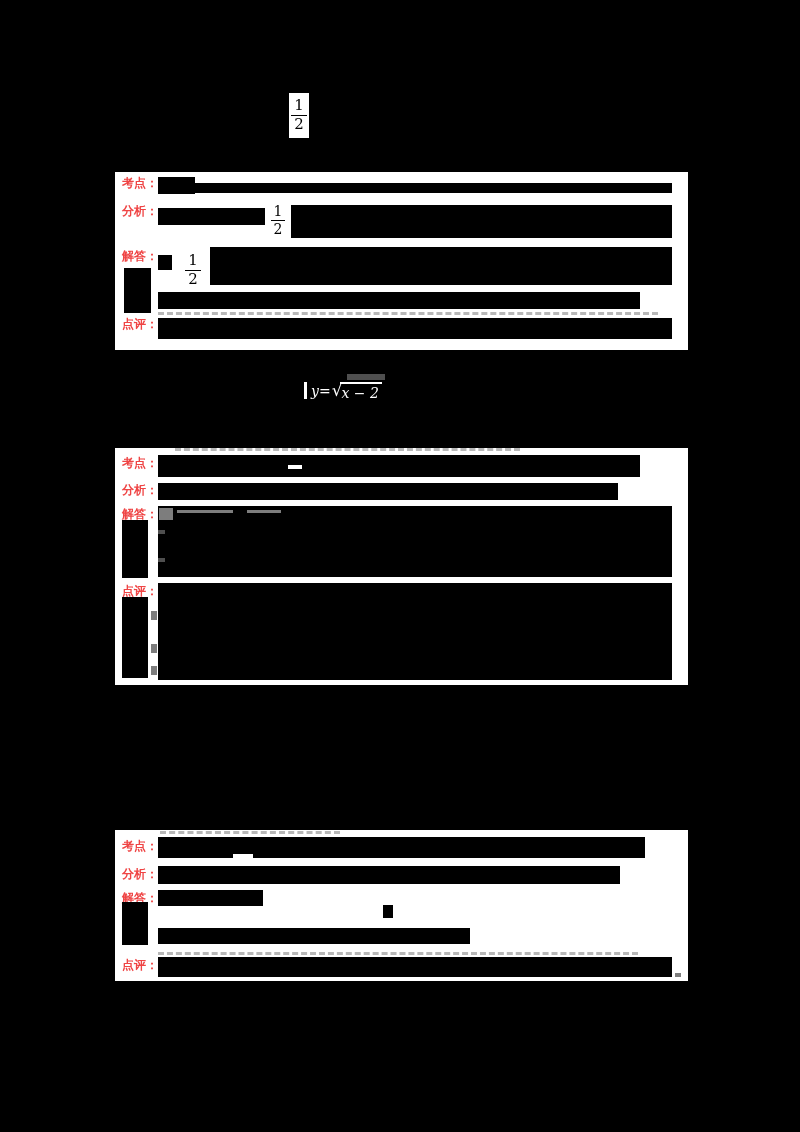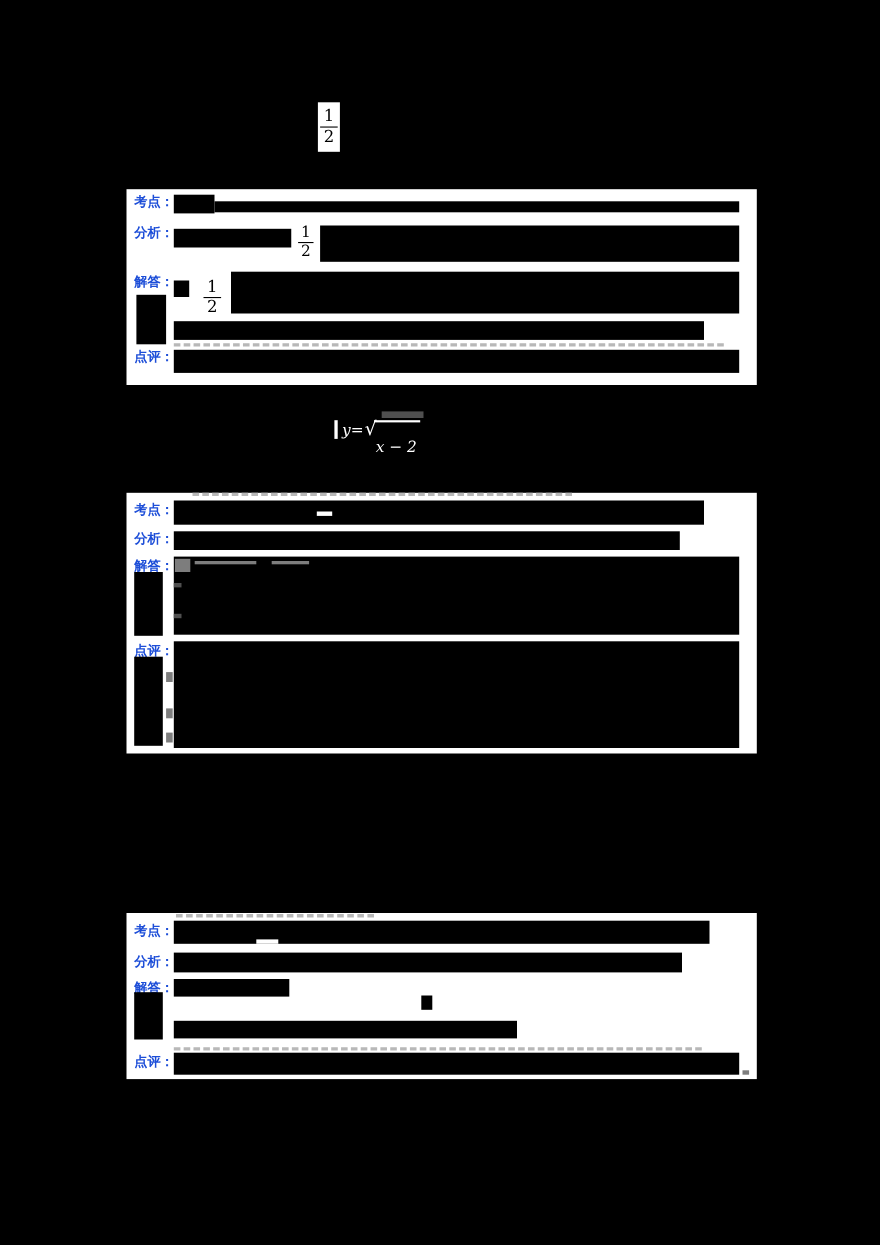--- a/index.html
+++ b/index.html
@@ -1,39 +1,39 @@
 <!DOCTYPE html>
 <html><head>
 <meta charset="utf-8">
 <style>
   html,body{margin:0;padding:0;}
   body{width:800px;height:1132px;background:#000;overflow:hidden;
        font-family:"DejaVu Sans",sans-serif;}
   .page{position:relative;width:800px;height:1132px;background:#000;}
   .abs{position:absolute;}
   .tbl{position:absolute;background:#fff;}
-  .lbl{position:absolute;color:#1d4ed8;font-weight:bold;font-size:12px;
+  .lbl{position:absolute;color:#ef4444;font-weight:bold;font-size:12px;
        line-height:15px;white-space:nowrap;font-family:"DejaVu Sans",sans-serif;}
   .bar{position:absolute;background:#000;}
   .gmark{position:absolute;background:#7d7d7d;}
   .gmark2{position:absolute;background:#4f4f4f;}
   .dash{position:absolute;height:0;border-top:3px dashed #b8b8b8;}
   .wline{position:absolute;background:#fff;}
   .frac{display:inline-flex;flex-direction:column;align-items:center;
         line-height:1.05;font-family:"DejaVu Serif",serif;color:#000;}
   .frac .num{padding:0 3px 1px;border-bottom:1px solid #000;}
   .frac .den{padding-top:1px;}
   .fracbox{position:absolute;background:#fff;display:flex;
            align-items:center;justify-content:center;}
   .sqrtline{position:absolute;display:flex;align-items:flex-start;
             color:#fff;font-family:"DejaVu Serif",serif;font-size:14px;
             line-height:18px;white-space:nowrap;}
   .sqrtline .tick{width:3px;height:17px;background:#fff;margin-right:4px;}
   .sqrtline .rad{font-size:17px;line-height:17px;}
-  .sqrtline .radicand{border-top:2px solid #fff;padding:14px 3px 0 1px;
+  .sqrtline .radicand{border-top:2px solid #fff;padding:0 3px 0 1px;
                       margin-left:-2px;font-style:italic;}
   .sqrtline .lhs{font-style:italic;margin-right:1px;}
 </style>
 </head>
 <body>
 
 <div class="page">
 
   <div class="fracbox" style="left:289px;top:93px;width:20px;height:45px;">
     <span class="frac" style="font-size:15px;">

